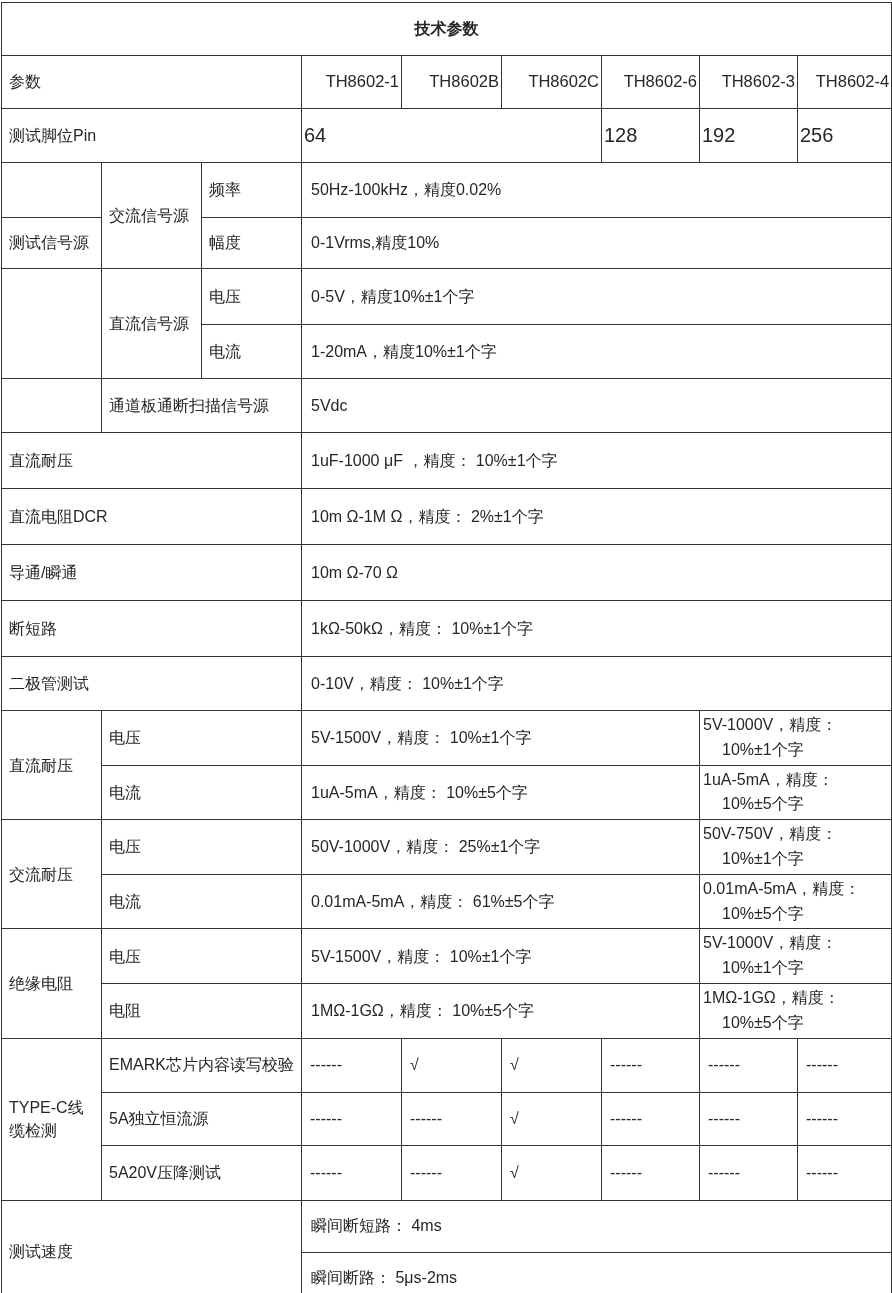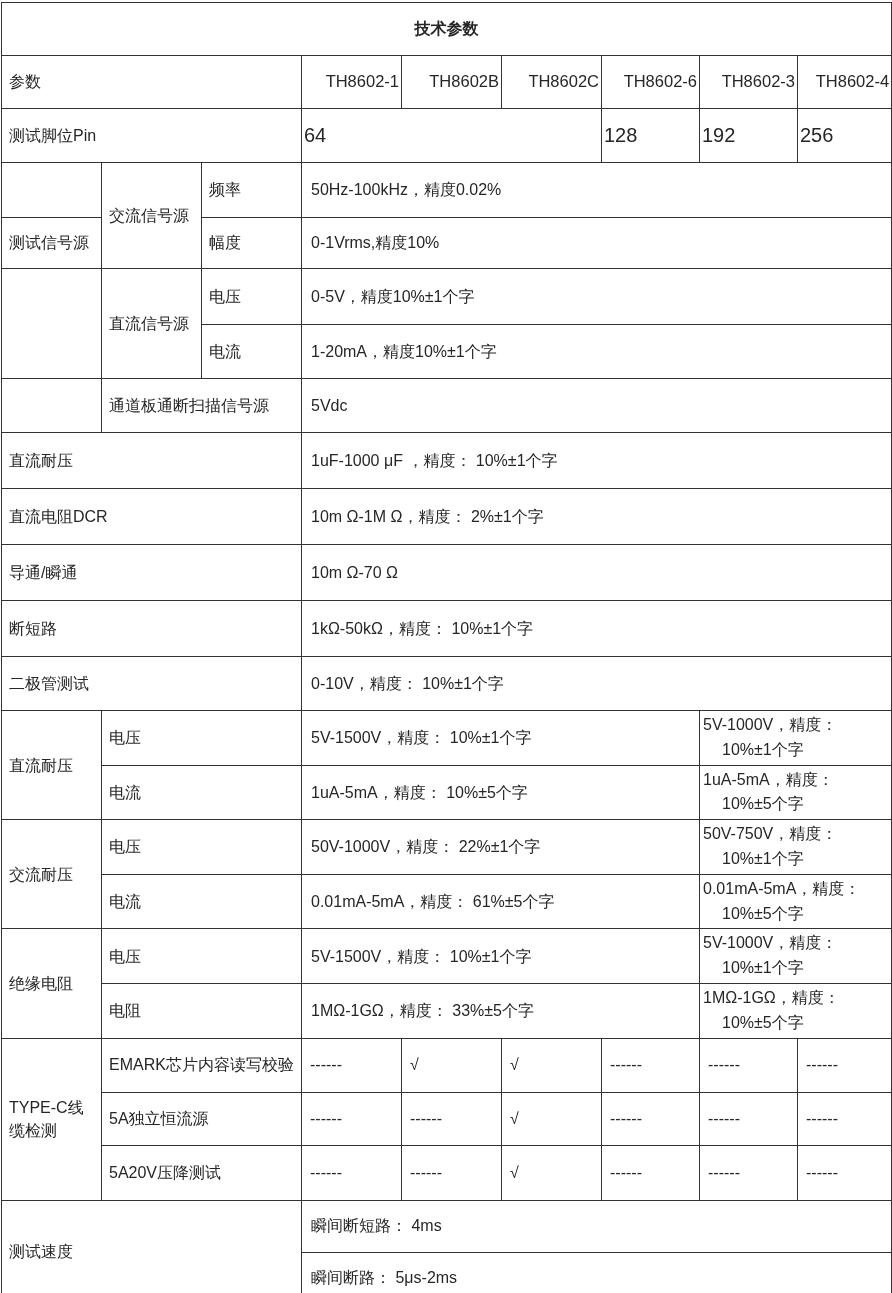--- a/index.html
+++ b/index.html
@@ -152,21 +152,21 @@
       <td colspan="4" class="val">1uA-5mA，精度： 10%±5个字</td>
       <td colspan="2" class="alt">
         <div>1uA-5mA，精度：</div>
         <div class="l2">10%±5个字</div>
       </td>
     </tr>
 
     <tr style="height:54px">
       <td rowspan="2">交流耐压</td>
       <td colspan="2">电压</td>
-      <td colspan="4" class="val">50V-1000V，精度： 22%±1个字</td>
+      <td colspan="4" class="val">50V-1000V，精度： 25%±1个字</td>
       <td colspan="2" class="alt">
         <div>50V-750V，精度：</div>
         <div class="l2">10%±1个字</div>
       </td>
     </tr>
 
     <tr style="height:54px">
       <td colspan="2">电流</td>
       <td colspan="4" class="val">0.01mA-5mA，精度： 61%±5个字</td>
       <td colspan="2" class="alt">
@@ -180,21 +180,21 @@
       <td colspan="2">电压</td>
       <td colspan="4" class="val">5V-1500V，精度： 10%±1个字</td>
       <td colspan="2" class="alt">
         <div>5V-1000V，精度：</div>
         <div class="l2">10%±1个字</div>
       </td>
     </tr>
 
     <tr style="height:54px">
       <td colspan="2">电阻</td>
-      <td colspan="4" class="val">1MΩ-1GΩ，精度： 33%±5个字</td>
+      <td colspan="4" class="val">1MΩ-1GΩ，精度： 10%±5个字</td>
       <td colspan="2" class="alt">
         <div>1MΩ-1GΩ，精度：</div>
         <div class="l2">10%±5个字</div>
       </td>
     </tr>
 
     <tr style="height:54px">
       <td rowspan="3">TYPE-C线缆检测</td>
       <td colspan="2">EMARK芯片内容读写校验</td>
       <td class="mark">------</td>

